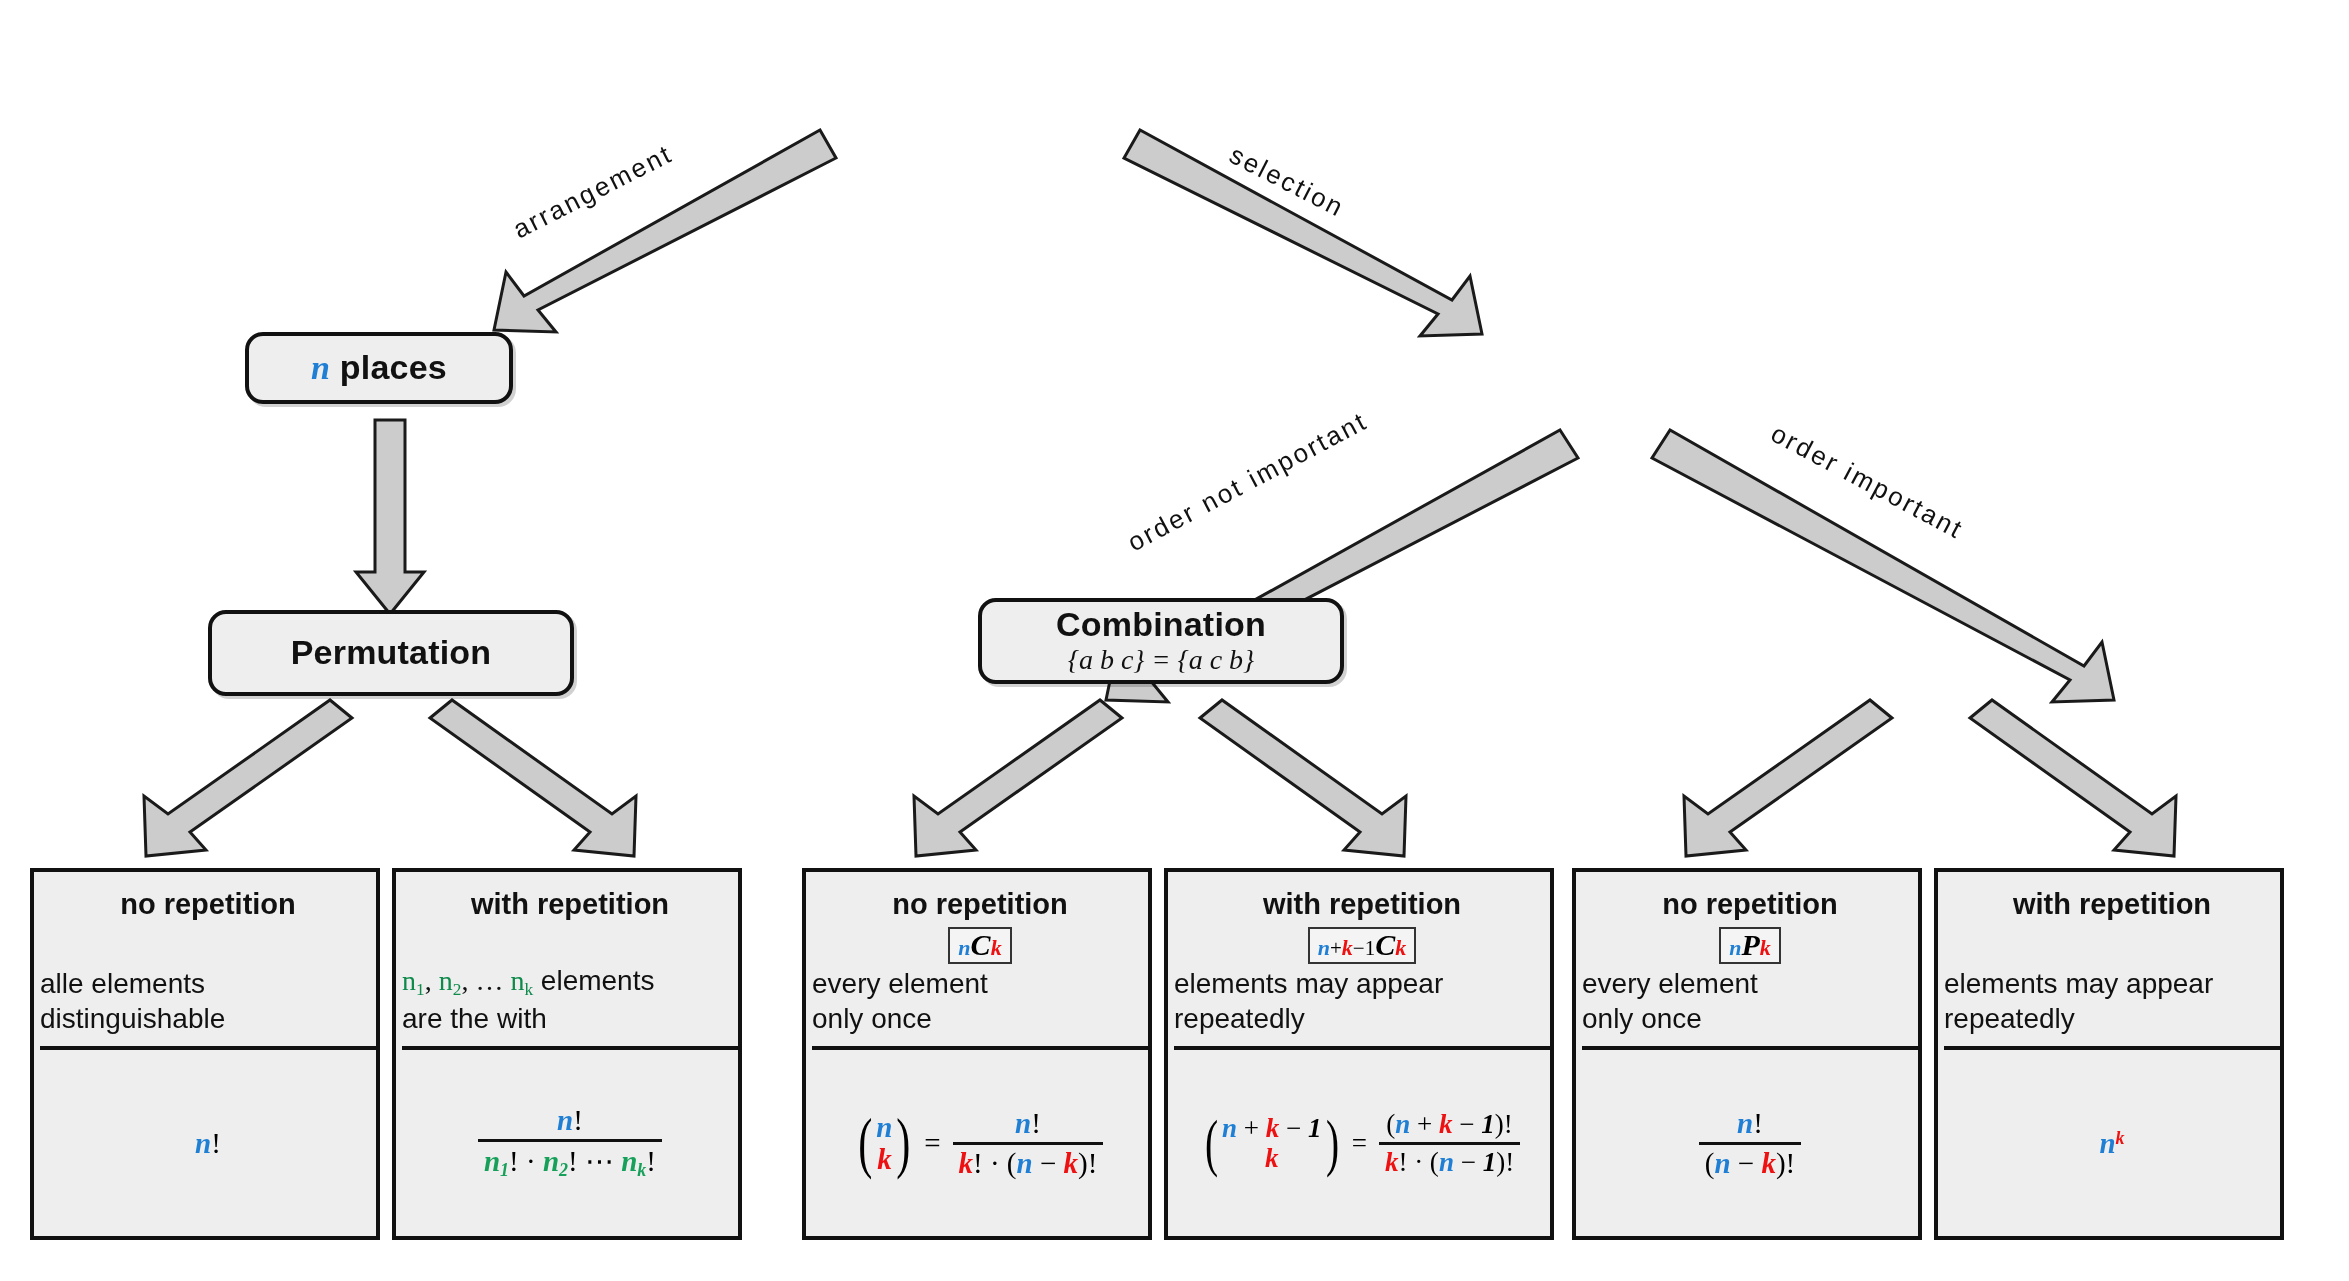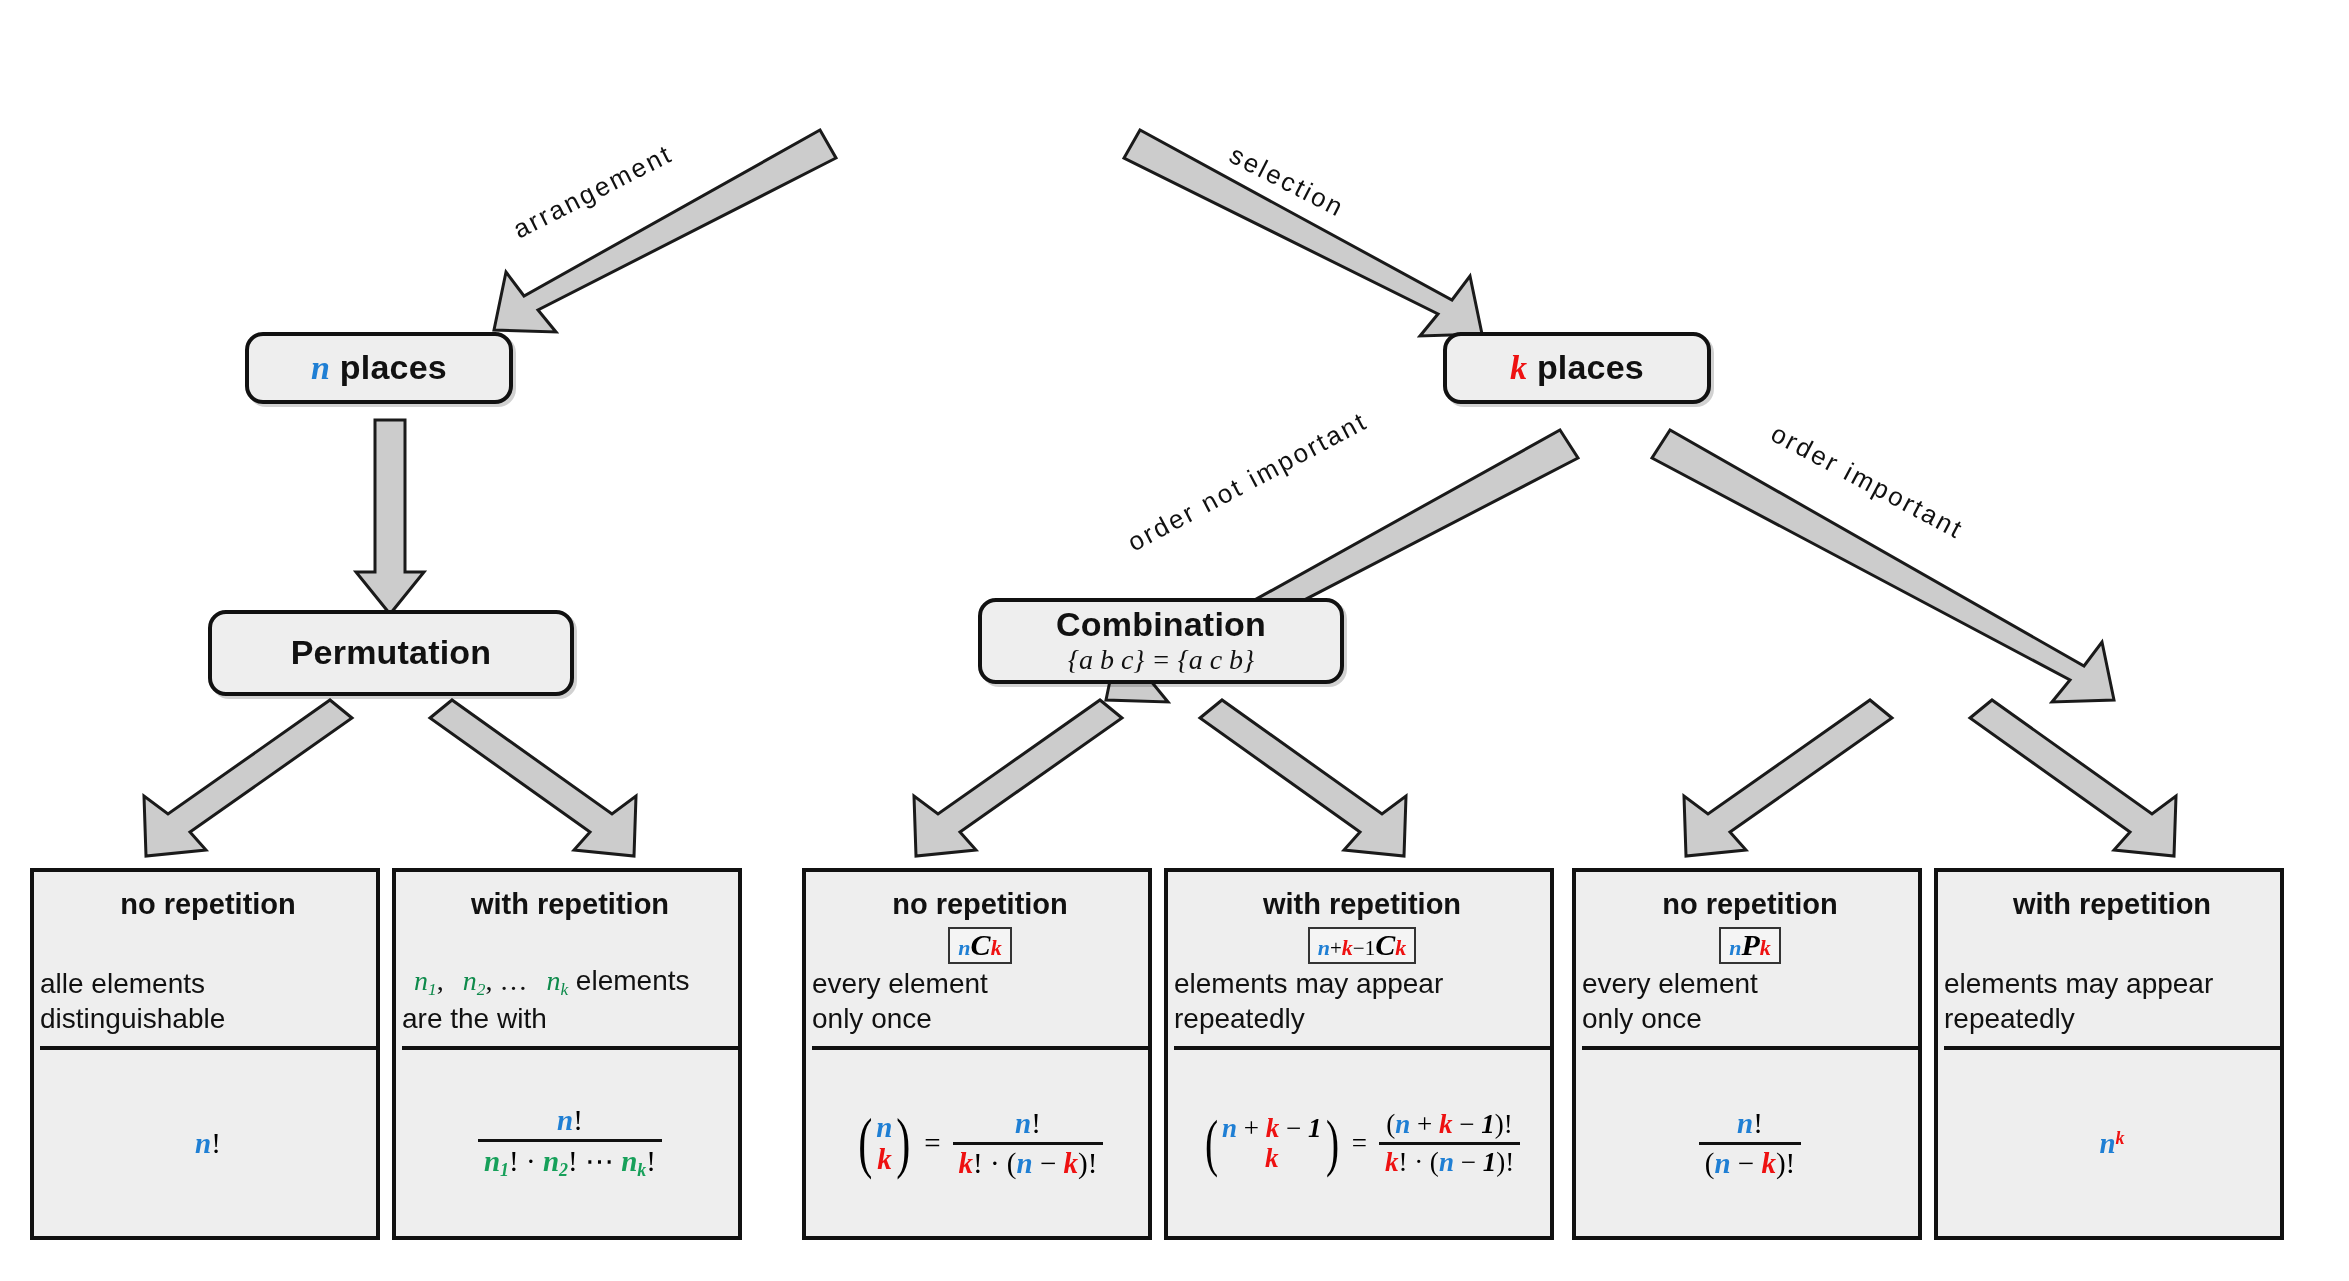--- a/index.html
+++ b/index.html
@@ -74,21 +74,21 @@
   }
   .leaf .formula{
     flex:1 1 auto;
     display:flex;align-items:center;justify-content:center;
     font-size:29px;
     padding:4px 6px;
   }
 
   
   .mi{font-family:"Liberation Serif", serif;font-style:italic;font-weight:bold;}
-  .mi-reg{font-family:"Liberation Serif", serif;font-style:italic;margin-left:12px;}
+  .mi-reg{font-family:"Liberation Serif", serif;}
   .op{font-family:"Liberation Serif", serif;}
   .blue{color:#1f7fd4;}
   .red{color:#ee1111;}
   .green{color:#17a05a;}
   .greend{color:#0e8a4b;}
   sub{font-size:.62em;vertical-align:-.28em;}
   sup{font-size:.62em;vertical-align:.52em;}
 
   .frac{display:inline-flex;flex-direction:column;align-items:center;vertical-align:middle;margin:0 3px;}
   .frac .num{padding:0 6px 2px 6px;}
@@ -155,25 +155,20 @@
     <span>order important</span>
   </div>
 
 
   <div class="node" style="left:245px;top:332px;width:268px;height:72px;">
     <div class="title">
       <span class="mi blue">n</span><span> places</span>
     </div>
   </div>
 
-  <div class="node" style="left:1443px;top:332px;width:268px;height:72px;">
-    <div class="title">
-      <span class="mi red">k</span><span> places</span>
-    </div>
-  </div>
 
   <div class="node" style="left:208px;top:598px;width:366px;height:86px;margin-top:12px;">
     <div class="title">Permutation</div>
   </div>
 
   <div class="node" style="left:978px;top:598px;width:366px;height:86px;">
     <div class="title">Combination</div>
     <div class="sub">{a b c} = {a c b}</div>
   </div>
 

